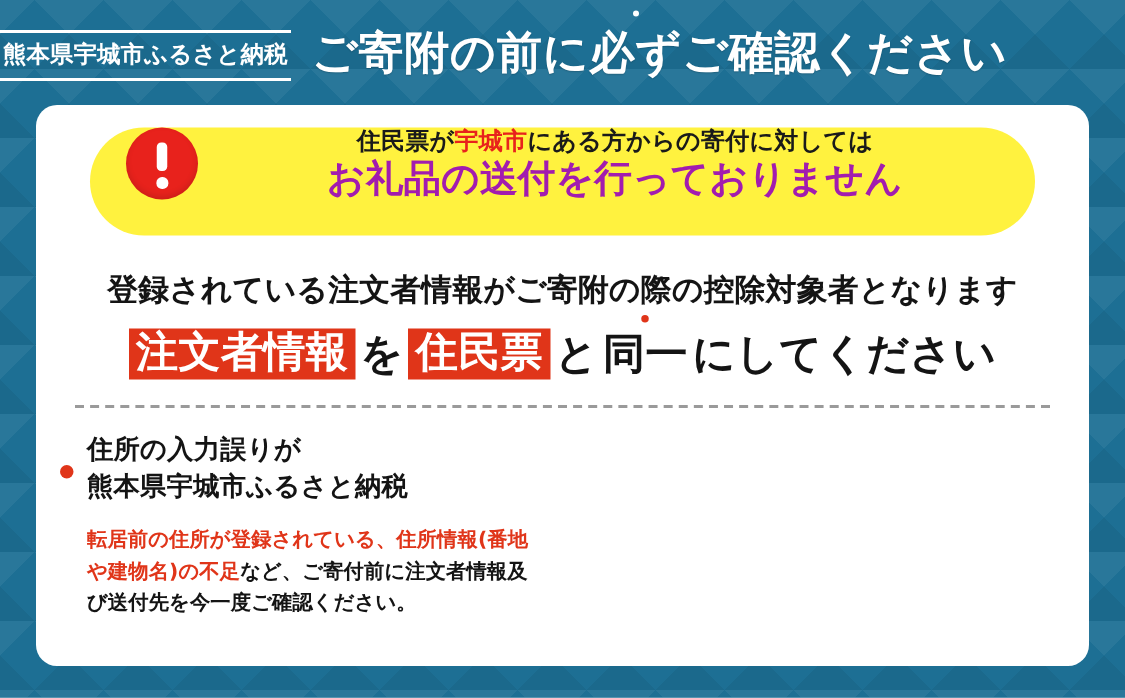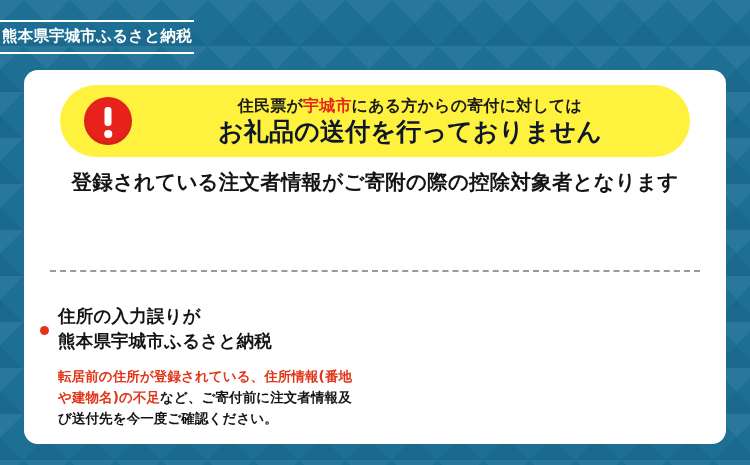--- a/index.html
+++ b/index.html
@@ -108,21 +108,21 @@
   
   #alert {
     position: absolute;
     left: 36px;
     top: 15px;
     width: 630px;
     height: 72px;
     background: #fff23f;
     border-radius: 36px;
     display: flex;
-    align-items: center;
+    align-items: flex-start;
     padding: 0 18px 0 24px;
     box-sizing: border-box;
   }
   #alert-icon {
     flex: 0 0 auto;
     width: 48px;
     height: 48px;
     border-radius: 50%;
     background: #e8221c;
     position: relative;
@@ -160,31 +160,31 @@
     color: #1a1a1a;
     white-space: nowrap;
     letter-spacing: 0.2px;
   }
   #alert-line1 .red {
     color: #e8221c;
   }
   #alert-line2 {
     font-size: 25px;
     font-weight: 700;
-    color: #0f172a;
+    color: #a21caf;
     white-space: nowrap;
     letter-spacing: 0.2px;
     margin-top: 3px;
   }
 
   
   #statement {
     position: absolute;
     left: 0;
-    top: 101px;
+    top: 112px;
     width: 702px;
     text-align: center;
   }
   #statement-lead {
     font-size: 20.5px;
     font-weight: 700;
     color: #141414;
     letter-spacing: 0.2px;
     line-height: 1.1;
     white-space: nowrap;
@@ -230,21 +230,21 @@
     left: 26px;
     top: 200px;
     width: 650px;
     border-top: 2px dashed #9a9a9a;
   }
 
   
   #columns {
     position: absolute;
     left: 0;
-    top: 234px;
+    top: 218px;
     width: 702px;
     display: flex;
   }
   .column {
     width: 351px;
     box-sizing: border-box;
     padding: 0 16px 0 34px;
     position: relative;
   }
   .col-bullet {
@@ -282,37 +282,46 @@
 <div id="banner">
 
   <div id="bg-pattern"></div>
 
   <div id="header">
     <div id="header-kicker-wrap">
       <div class="kicker-rule"></div>
       <div id="header-kicker">熊本県宇城市ふるさと納税</div>
       <div class="kicker-rule"></div>
     </div>
+    <div id="header-title"><span>ご寄附の前に</span><span class="title-emph"><span class="bouten"></span><span>必ず</span></span><span>ご確認ください</span></div>
   </div>
 
   <div id="card">
 
     <div id="alert">
       <div id="alert-icon">
         <span class="bang-stem"></span>
         <span class="bang-dot"></span>
       </div>
       <div id="alert-text">
         <div id="alert-line1"><span>住民票が</span><span class="red">宇城市</span><span>にある方からの寄付に対しては</span></div>
         <div id="alert-line2">お礼品の送付を行っておりません</div>
       </div>
     </div>
 
     <div id="statement">
       <div id="statement-lead">登録されている注文者情報がご寄附の際の控除対象者となります</div>
+      <div id="statement-main">
+        <span class="hl-box">注文者情報</span>
+        <span>を</span>
+        <span class="hl-box">住民票</span>
+        <span>と</span>
+        <span class="emph-red"><span class="bouten-red"></span><span>同一</span></span>
+        <span>にしてください</span>
+      </div>
     </div>
 
     <div id="divider"></div>
 
     <div id="columns">
 
       <div class="column">
         <span class="col-bullet"></span>
         <div class="col-heading">
           <div>住所の入力誤りが</div>

